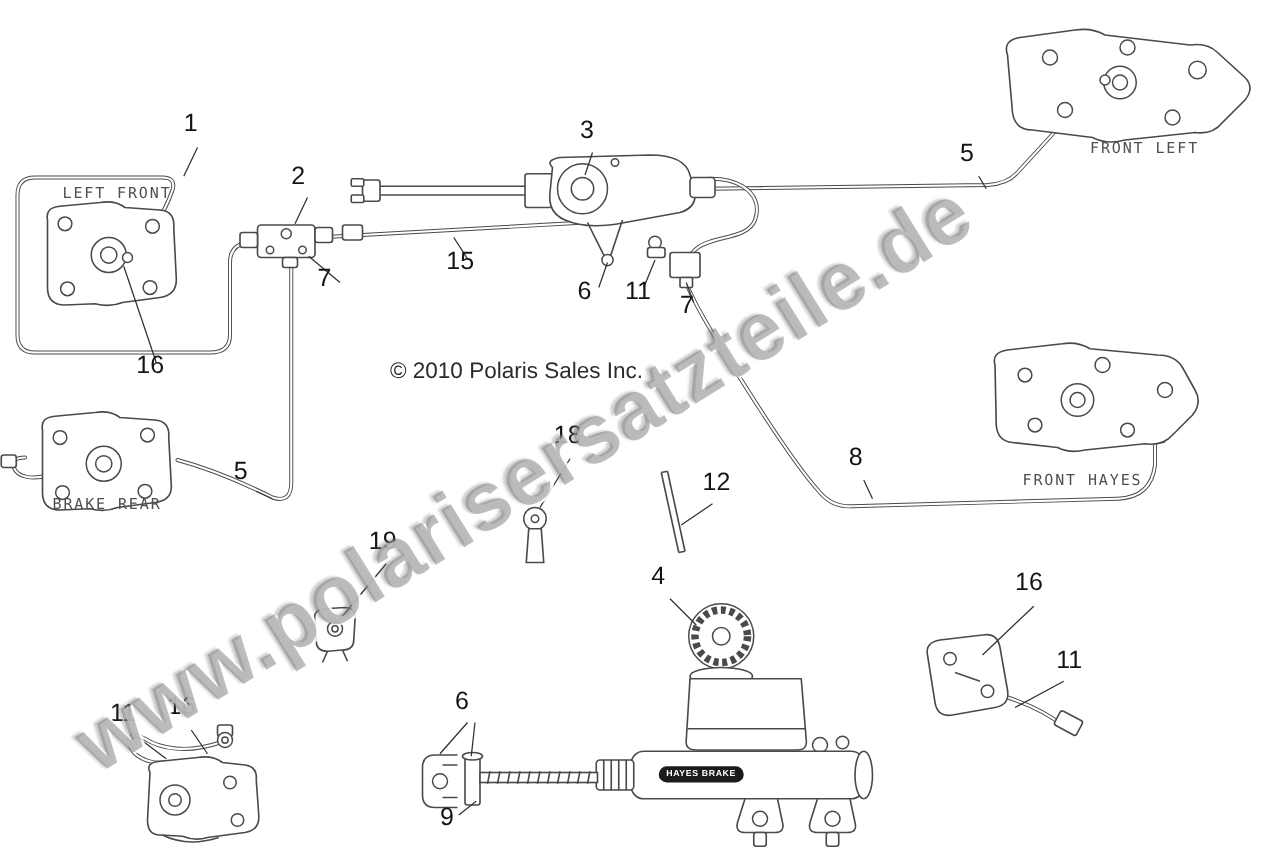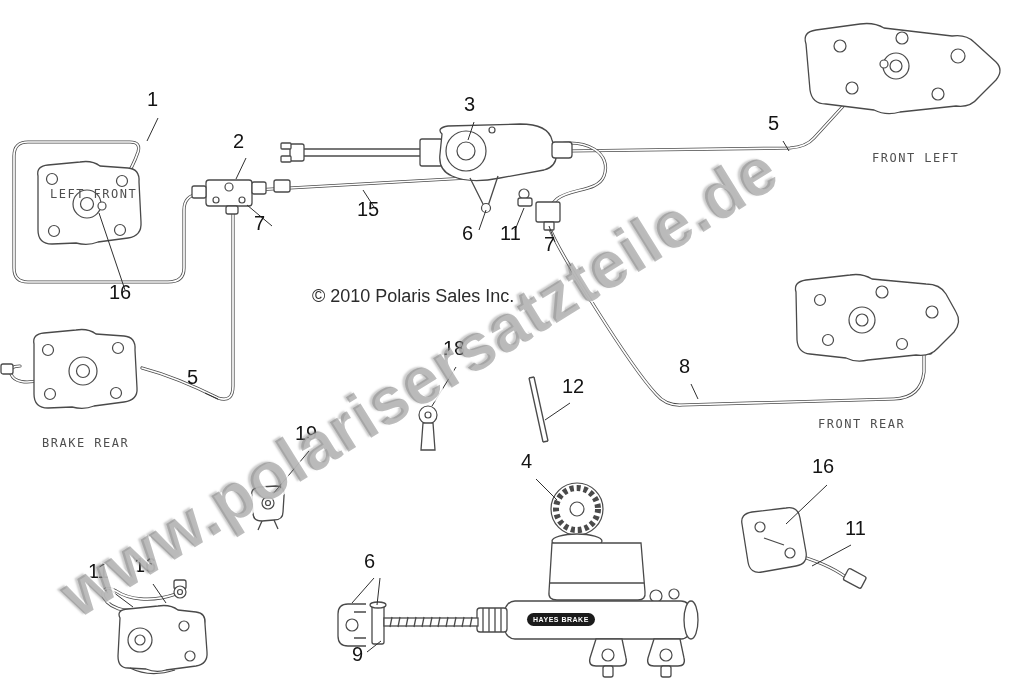--- a/index.html
+++ b/index.html
@@ -26,21 +26,20 @@
     position: absolute; z-index: 3;
     font: 20px "Liberation Sans", sans-serif;
     color: #141414;
   }
   .region-label {
     position: absolute; z-index: 3;
     font: 12px "DejaVu Sans Mono", monospace;
     color: #4f4f4f;
     letter-spacing: 1.5px;
     white-space: nowrap;
-    margin-top: 40px;
   }
   .copyright {
     position: absolute; z-index: 3;
     left: 312px; top: 286px;
     font: 18px "Liberation Sans", sans-serif;
     color: #2b2b2b;
     white-space: nowrap;
   }
   .brand-badge {
     position: absolute; z-index: 2;
@@ -311,21 +310,21 @@
   <div class="callout" style="left:812px; top:455px">16</div>
   <div class="callout" style="left:845px; top:517px">11</div>
   <div class="callout" style="left:88px;  top:560px">11</div>
   <div class="callout" style="left:134px; top:554px">16</div>
   <div class="callout" style="left:364px; top:550px">6</div>
   <div class="callout" style="left:352px; top:643px">9</div>
 
   <div class="region-label" style="left:50px;  top:147px">LEFT FRONT</div>
   <div class="region-label" style="left:872px; top:111px">FRONT LEFT</div>
   <div class="region-label" style="left:42px;  top:396px">BRAKE REAR</div>
-  <div class="region-label" style="left:818px; top:377px">FRONT REAR</div>
+  <div class="region-label" style="left:818px; top:377px">FRONT HAYES</div>
 
   <div class="copyright">© 2010 Polaris Sales Inc.</div>
 
   <div class="brand-badge">HAYES BRAKE</div>
 
   <div class="watermark">www.polarisersatzteile.de</div>
 
 </div>
 
 </body></html>

